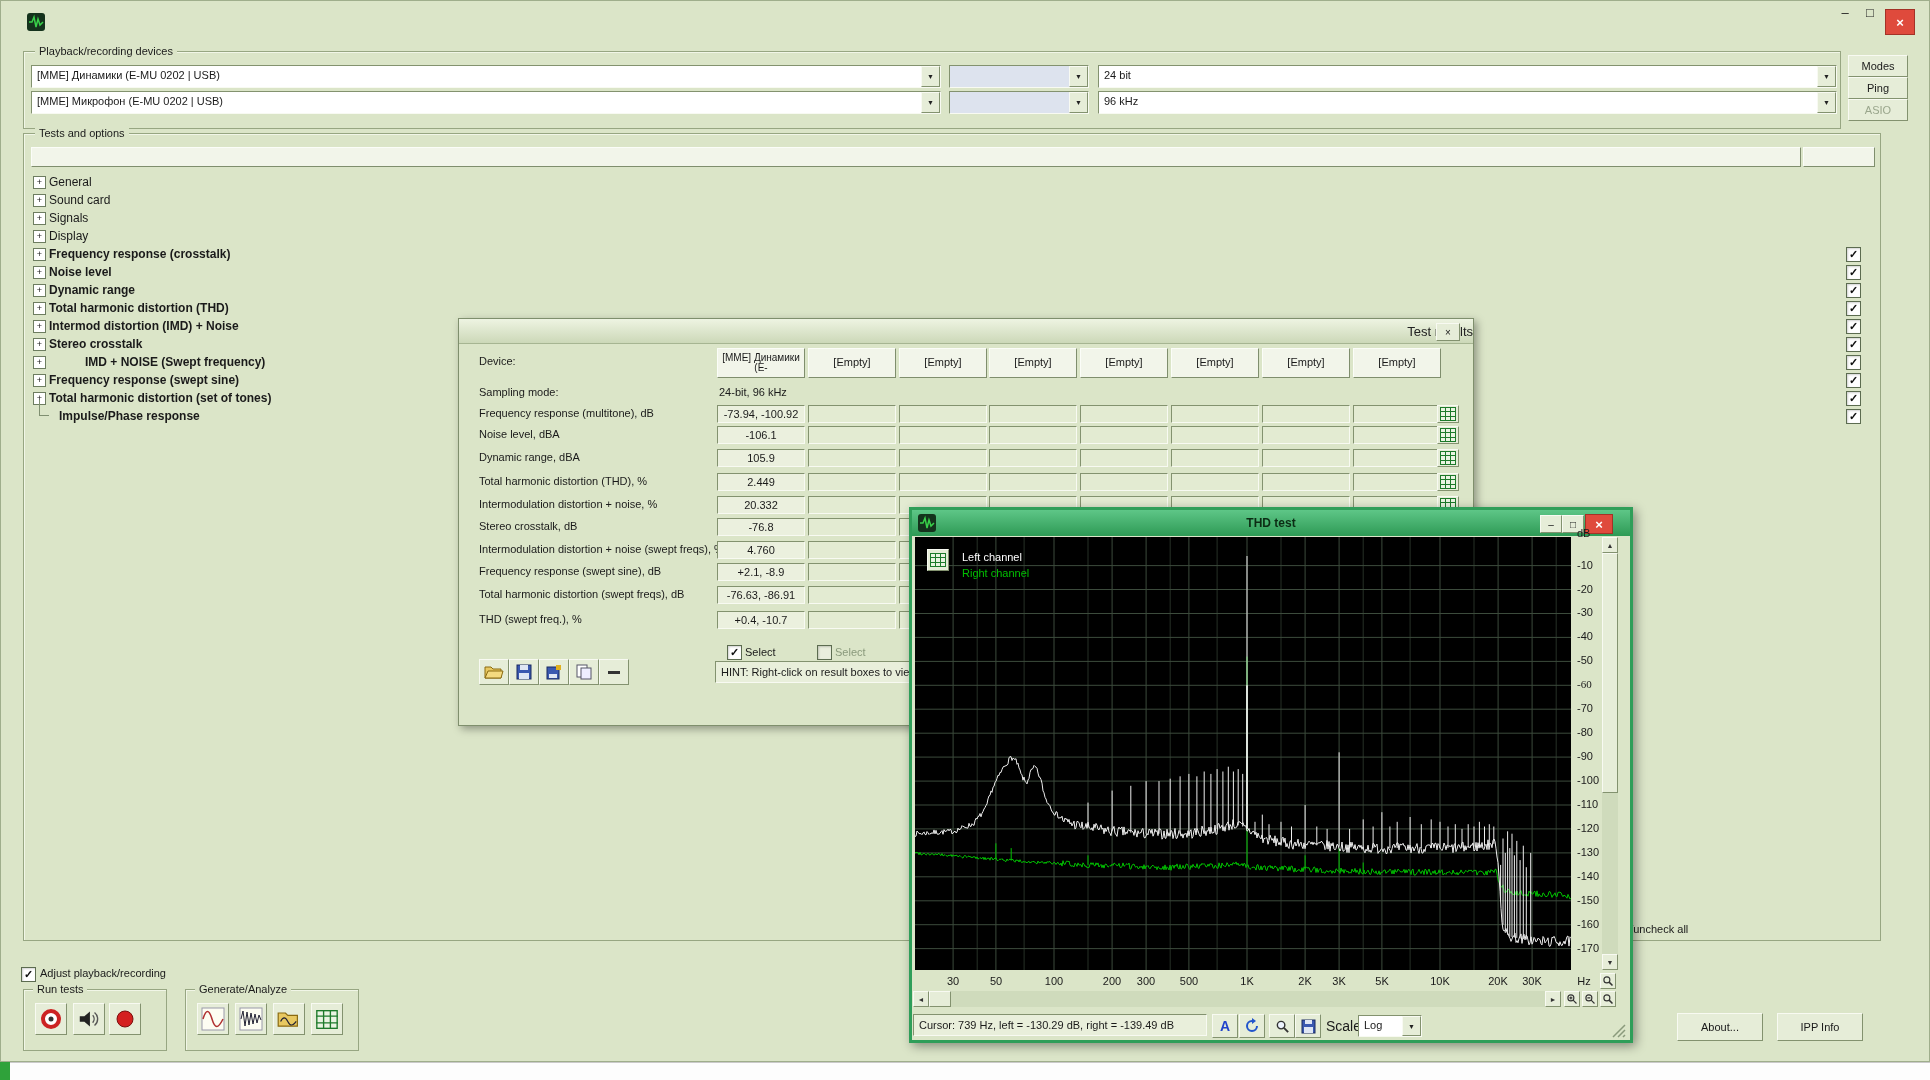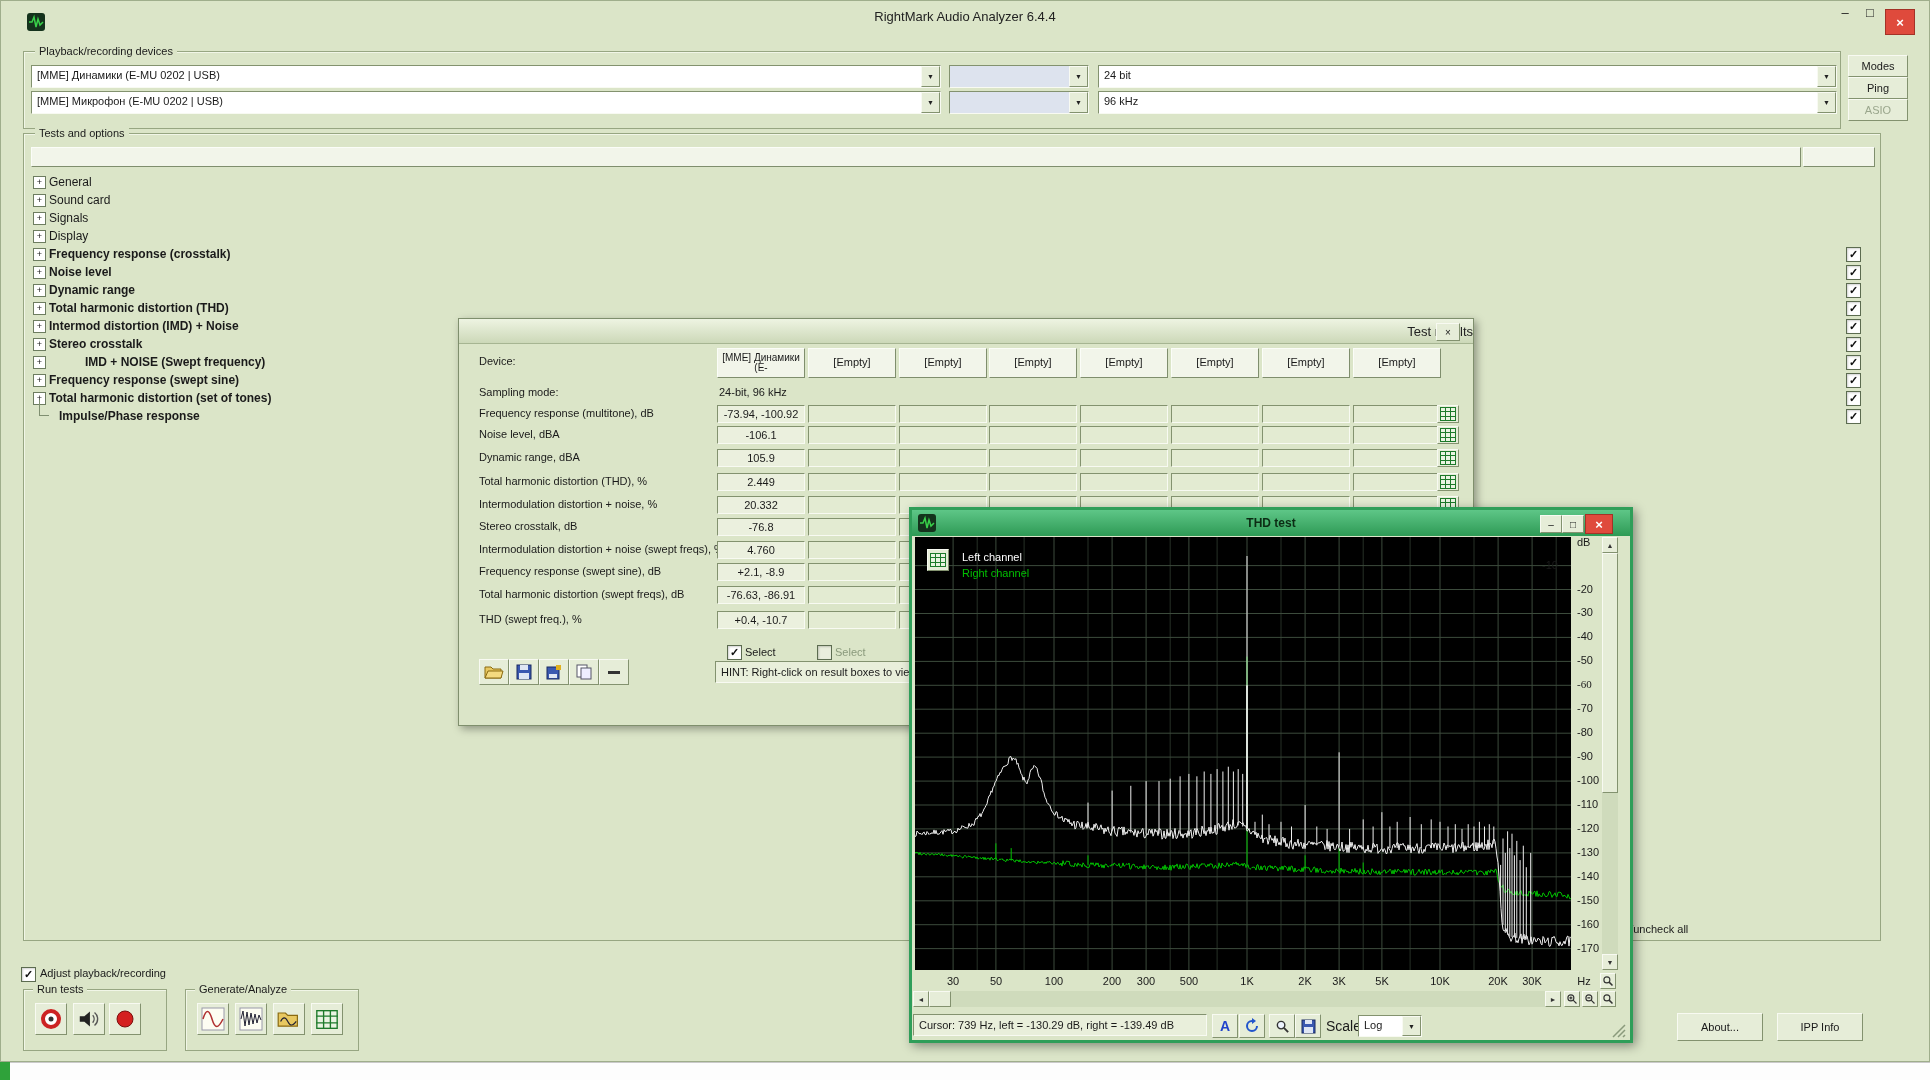--- a/index.html
+++ b/index.html
@@ -62,21 +62,20 @@
 </div>
 
 <div class="abs" style="left:0;top:0;width:1928px;height:1060px;border:1px solid #9fae8c;background:#dbe5c8">
 
   <div class="abs" style="left:26px;top:12px">
     <svg width="18" height="18">
         <rect width="18" height="18" rx="3" fill="#14321c"></rect>
     <path d="M2 9 L5 9 7 4 9 14 11 6 13 12 16 9" stroke="#39d04a" fill="none" stroke-width="1.5"></path>
       </svg>
   </div>
-  <div class="abs" style="left:0;top:8px;width:1928px;text-align:center;font-size:13px;color:#222">RightMark Audio Analyzer 6.4.4</div>
 
   <div class="winglyph" style="left:1833px;top:4px;width:22px">–</div>
   <div class="winglyph" style="left:1858px;top:4px;width:22px">□</div>
   <div class="closebox" style="left:1884px;top:8px;width:28px;height:24px">×</div>
 
   <div class="groupbox" style="left:22px;top:50px;width:1816px;height:76px"></div>
   <div class="gblabel" style="left:34px;top:44px">Playback/recording devices</div>
 
   <div class="combo" style="left:30px;top:64px;width:908px;height:21px">
     <span class="ctext">[MME] Динамики (E-MU 0202 | USB)</span>
@@ -518,21 +517,21 @@
       <span>
         <svg width="16" height="14" viewBox="0 0 16 14">
           <rect x="0.5" y="0.5" width="15" height="13" fill="#eaf4e2" stroke="#1d7a2a"></rect>
           <path d="M0 4.5H16M0 9.5H16M5.5 0V14M10.5 0V14" stroke="#1d7a2a" fill="none"></path>
         </svg>
       </span>
     </div>
   <div class="abs" style="left:50px;top:41px;font-size:11px;color:#fff">Left channel</div>
   <div class="abs" style="left:50px;top:57px;font-size:11px;color:#00c000">Right channel</div>
 
-  <div class="ytick" style="left:665px;top:26px">dB</div>
+  <div class="ytick" style="left:665px;top:17px">dB</div>
   <div class="xtick" style="left:655px;top:465px">Hz</div>
 
   <div class="strack" style="left:690px;top:27px;width:16px;height:433px">
     <div class="sbtn" style="left:0;top:0;width:16px;height:16px">▲</div>
     <div class="sthumb" style="left:0;top:16px;width:16px;height:240px"></div>
     <div class="sbtn" style="left:0;top:417px;width:16px;height:16px">▼</div>
   </div>
 
   <div class="strack" style="left:1px;top:481px;width:648px;height:16px">
     <div class="sbtn" style="left:0;top:0;width:16px;height:16px">◄</div>
@@ -604,21 +603,21 @@
   <div class="abs" style="left:414px;top:508px;font-size:14px">Scale</div>
   <div class="combo" style="left:446px;top:505px;width:62px;height:20px">
     <span class="ctext">Log</span>
     <span class="cbtn">▼</span>
   </div>
   <div class="abs" style="left:700px;top:514px">
     <svg width="14" height="14">
         <path d="M13 1 L1 13 M13 6 L6 13 M13 11 L11 13" stroke="#8a9a7c" stroke-width="1.5"></path>
       </svg>
   </div>
-<div class="ytick" style="left: 630px; top: 49px;">-10</div>
+<div class="ytick" style="left: 665px; top: 49px;">-10</div>
     <div class="ytick" style="left: 665px; top: 73px;">-20</div>
     <div class="ytick" style="left: 665px; top: 96px;">-30</div>
     <div class="ytick" style="left: 665px; top: 120px;">-40</div>
     <div class="ytick" style="left: 665px; top: 144px;">-50</div>
     <div class="ytick" style="left: 665px; top: 168px; font-family: Liberation Serif, serif;">-60</div>
     <div class="ytick" style="left: 665px; top: 192px;">-70</div>
     <div class="ytick" style="left: 665px; top: 216px;">-80</div>
     <div class="ytick" style="left: 665px; top: 240px;">-90</div>
     <div class="ytick" style="left: 665px; top: 264px;">-100</div>
     <div class="ytick" style="left: 665px; top: 288px;">-110</div>

